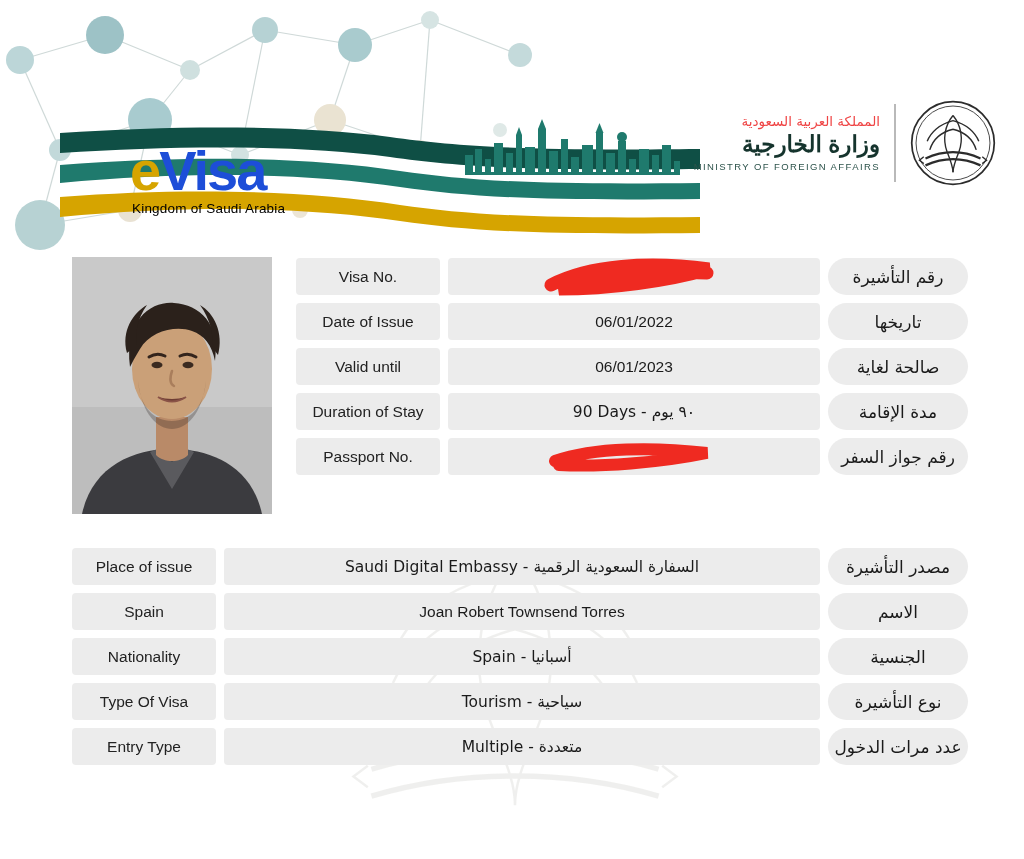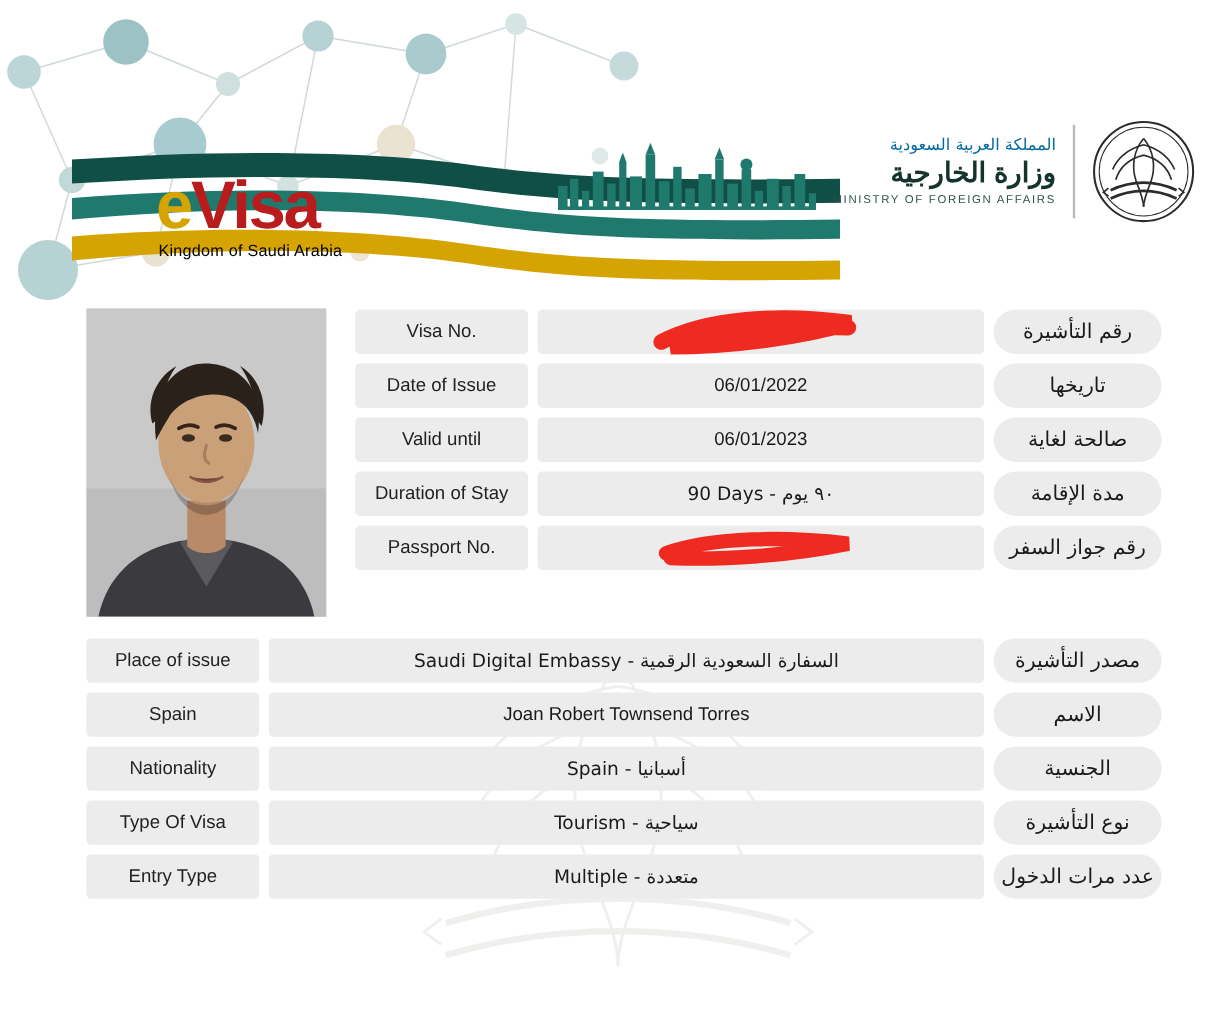--- a/index.html
+++ b/index.html
@@ -54,21 +54,21 @@
   }
   .mofa-text {
     text-align: right;
     color: #1b3a34;
     line-height: 1.15;
   }
   .mofa-ar1 {
     font-family: "DejaVu Sans", sans-serif;
     font-size: 13.5px;
     letter-spacing: 1px;
-    color: #0369a1;
+    color: #ef4444;
   }
   .mofa-ar2 {
     font-family: Liberation Sans, sans-serif;
     font-size: 23px;
     font-weight: bold;
     color: #15342d;
     margin-top: 2px;
   }
   .mofa-en {
     font-size: 9.5px;
@@ -95,21 +95,21 @@
     left: 130px; top: 48px;
     z-index: 5;
   }
   .evisa-word {
     font-size: 56px;
     font-weight: bold;
     letter-spacing: -2px;
     line-height: 1;
   }
   .evisa-e { color: #d6a400; }
-  .evisa-visa { color: #b91c1c; }
+  .evisa-visa { color: #1d4ed8; }
   .evisa-sub {
     color: #000000;
     font-size: 13.5px;
     letter-spacing: 0.2px;
     margin-top: 2px;
     margin-left: 2px;
   }
 
   
   .photo {
@@ -121,21 +121,21 @@
   }
 
   
   .rows-top {
     position: absolute;
     left: 296px; top: 258px;
     width: 672px;
   }
   .rows-bottom {
     position: absolute;
-    left: 72px; top: 532px;
+    left: 72px; top: 548px;
     width: 896px;
   }
   .row {
     display: flex;
     align-items: stretch;
     gap: 8px;
     margin-bottom: 8px;
     height: 37px;
   }
   .cell {

